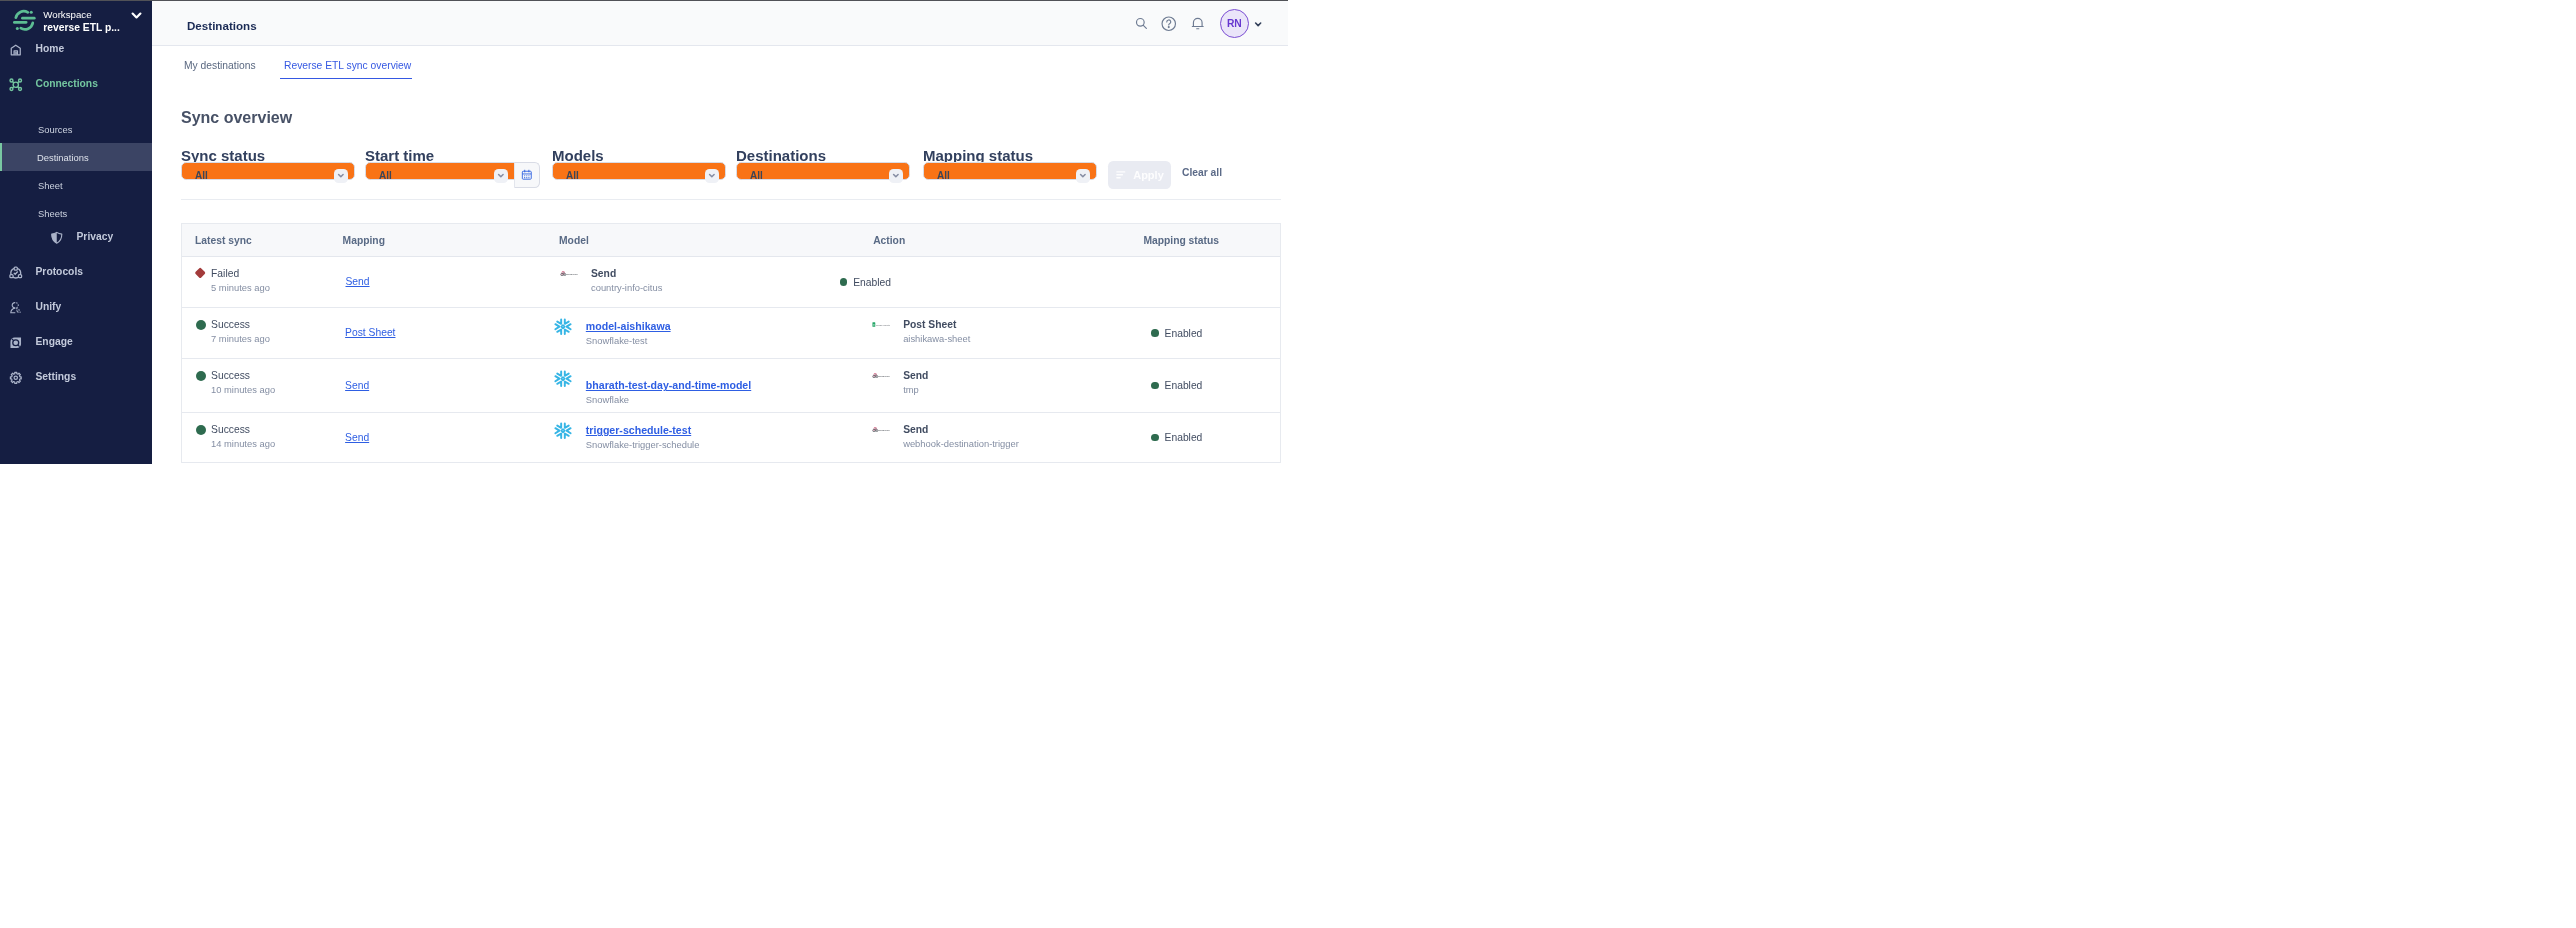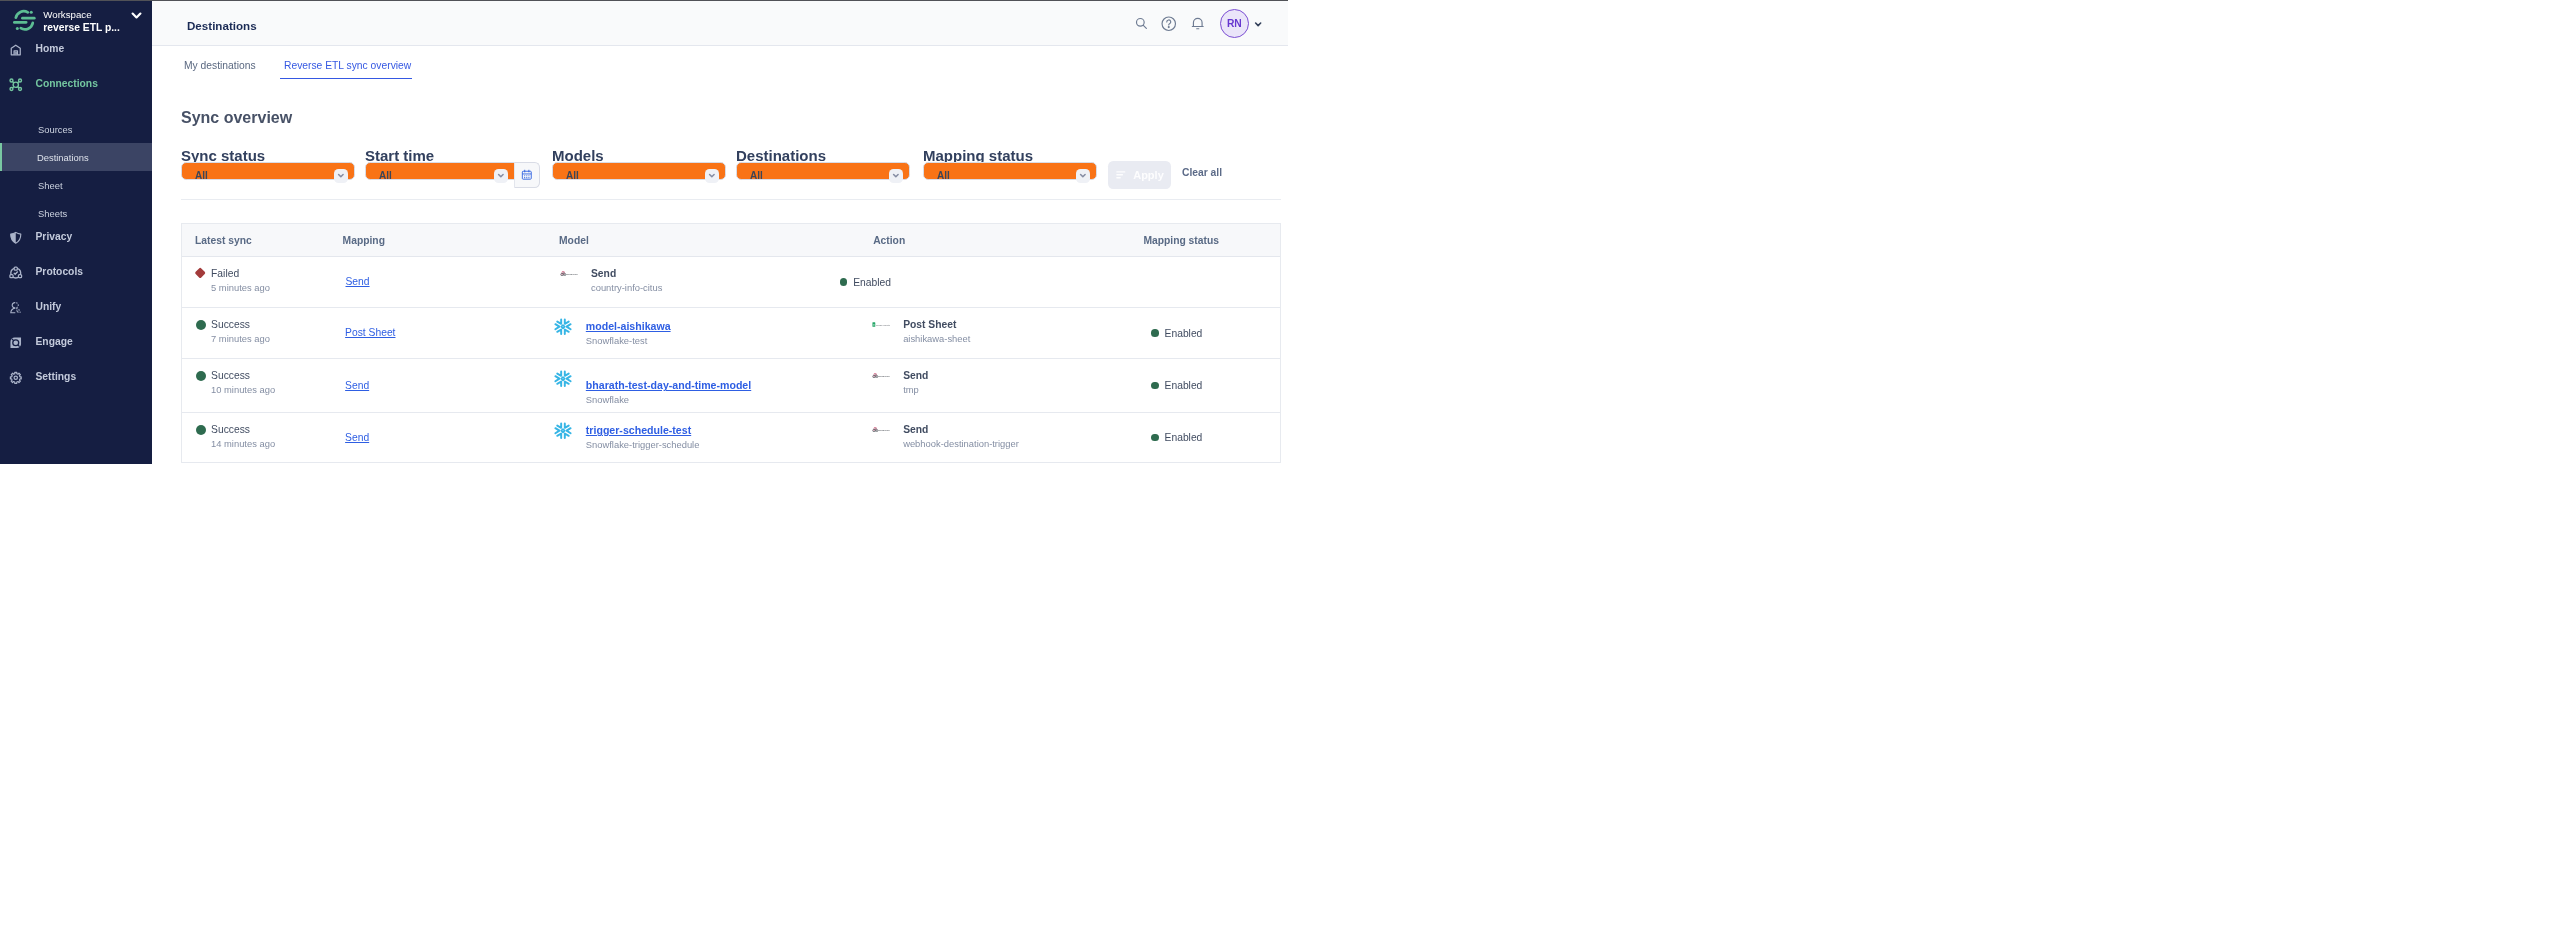--- a/index.html
+++ b/index.html
@@ -109,21 +109,21 @@
           <path d="M6.2,6.2 L8.8,8.8 M17.8,6.2 L15.2,8.8 M6.2,17.8 L8.8,15.2 M17.8,17.8 L15.2,15.2"></path>
         </svg>
       <span class="lbl">Connections</span>
     </div>
     <div class="sub">
       <div class="sub-item">Sources</div>
       <div class="sub-item active">Destinations</div>
       <div class="sub-item">Sheet</div>
       <div class="sub-item">Sheets</div>
     </div>
-    <div class="nav-item" style="margin-top:3.9px;">
+    <div class="nav-item" style="margin-top:3.9px;margin-left:41px;">
       <svg viewBox="0 0 24 24" fill="none">
           <path d="M12,2.5 C9,4.5 5.5,5.3 3,5.5 C3,12.5 5,18.5 12,21.8 C19,18.5 21,12.5 21,5.5 C18.5,5.3 15,4.5 12,2.5 Z" stroke="#aab3c9" stroke-width="2" stroke-linejoin="round"></path>
           <path d="M12,2.5 C9,4.5 5.5,5.3 3,5.5 C3,12.5 5,18.5 12,21.8 Z" fill="#aab3c9" stroke="none"></path>
         </svg>
       <span class="lbl">Privacy</span>
     </div>
     <div class="nav-item">
       <svg viewBox="0 0 24 24" fill="none" stroke="#aab3c9">
           <circle cx="12" cy="12.5" r="8.8" stroke-width="2.4"></circle>
           <rect x="9.2" y="1.8" width="5.6" height="5.6" rx="1.6" fill="#151e42" stroke-width="2.2"></rect>

